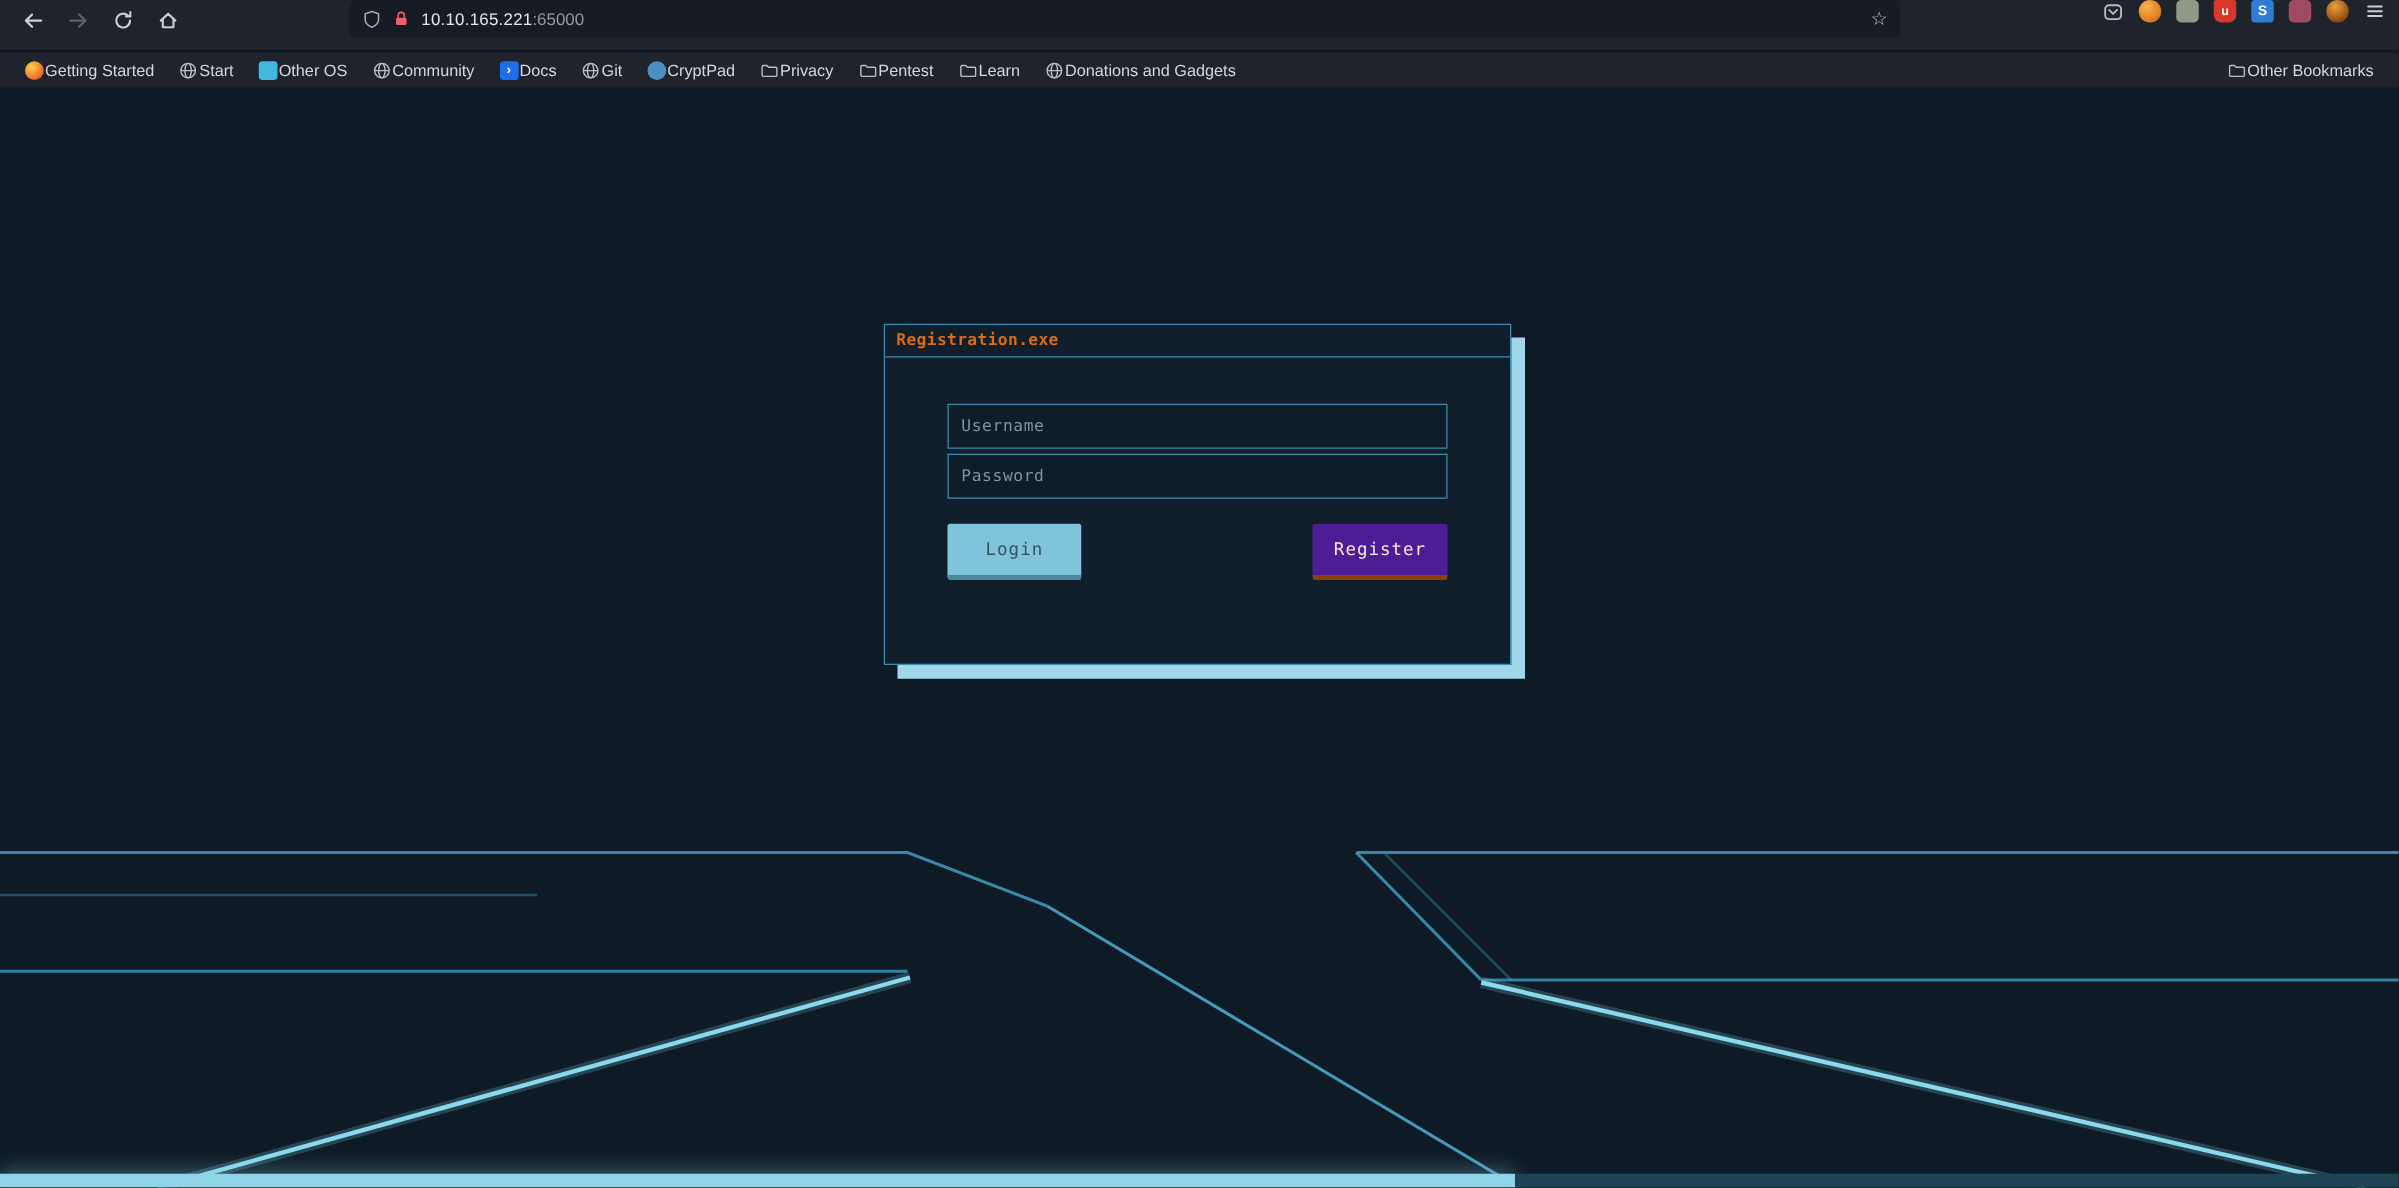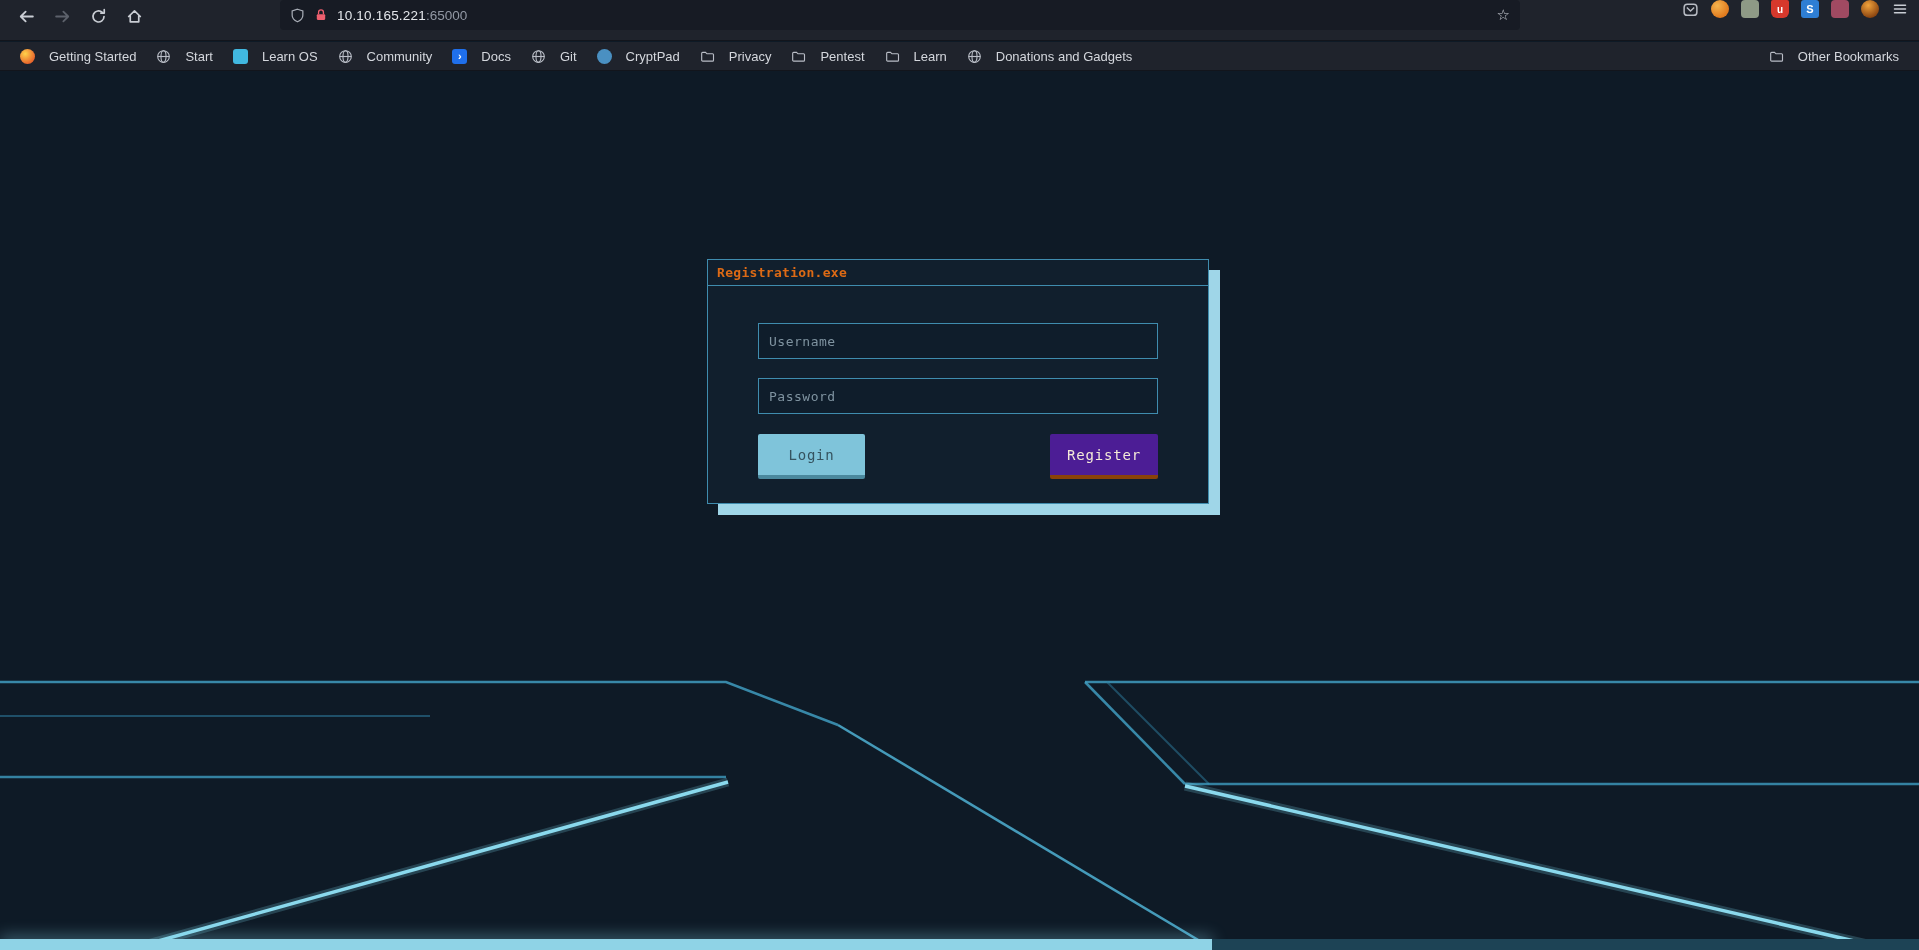--- a/index.html
+++ b/index.html
@@ -27,45 +27,45 @@
   .ext.ublock{border-radius:2px 2px 6px 6px;background:#d6382c;font-size:10px}
   .ext.bluebox{border-radius:3px;background:#2e7ed4}
   .ext.maroon{border-radius:4px;background:#a04a62}
   .ext.fox{border-radius:50%;background:radial-gradient(circle at 40% 30%,#f0a23c,#8a4410 75%)}
   .ext.menu{color:#c9cdd4}
 
   
   .bmbar{position:absolute;top:42px;left:0;width:1919px;height:29px;background:#1f232c;
     border-bottom:1px solid #12151c;display:flex;align-items:center;padding:0 12px;gap:4px;
     font-size:13px;color:#d4d7dd;z-index:30}
-  .bm{display:flex;align-items:center;gap:14px;padding:3px 8px;border-radius:3px;cursor:pointer;white-space:nowrap}
+  .bm{display:flex;align-items:center;gap:1px;padding:3px 8px;border-radius:3px;cursor:pointer;white-space:nowrap}
   .bm svg{width:15px;height:15px;color:#b9bdc6}
   .bm-ico{width:15px;height:15px;display:inline-flex;align-items:center;justify-content:center;flex:0 0 15px}
   .bm-ico.firefox{border-radius:50%;background:radial-gradient(circle at 35% 32%,#ffd24a,#e8652c 72%)}
   .bm-ico.parrot{border-radius:3px;background:#41b8e0}
   .bm-ico.docs{border-radius:3px;background:#1f6feb;color:#fff;font-size:11px;font-weight:bold;line-height:1}
   .bm-ico.cryptpad{border-radius:50%;background:#4a90c2}
   .bm-spacer{flex:1}
 
   
   .viewport{position:absolute;top:72px;left:0;width:1919px;height:878px;background:#0e1a26;overflow:hidden}
   .tron{position:absolute;left:0;top:0}
   .bottom-bright{position:absolute;left:0;bottom:0;width:1212px;height:11px;background:#8fd3e6;
     box-shadow:0 -2px 16px rgba(140,214,236,.45)}
   .bottom-dim{position:absolute;left:1212px;right:0;bottom:0;height:11px;background:#1d4355}
 
   
-  .card{position:absolute;left:707px;top:187px;width:502px;height:245px;background:#111f2d;
+  .card{position:absolute;left:707px;top:187px;width:502px;height:273px;background:#111f2d;
     border:1px solid #3f8cae;box-shadow:11px 11px 0 #9fd6e8}
   .card-title{height:26px;display:flex;align-items:center;padding:0 9px;border-bottom:1px solid #3f8cae}
   .card-title span{font-family:"DejaVu Sans Mono",monospace;font-size:13px;font-weight:bold;color:#dd6a15;letter-spacing:.3px}
   .card-body{padding:37px 50px 0}
   .fld{display:block;width:100%;height:33px;background:#0f1d2b;border:1px solid #3f8cae;outline:none;
     color:#cfd8df;font-family:"DejaVu Sans Mono",monospace;font-size:13px;padding:17px 10px;letter-spacing:.5px}
-  .fld+.fld{margin-top:19px}
+  .fld+.fld{margin-top:4px}
   .fld::placeholder{color:#7f93a0;opacity:1}
   .btn-row{margin-top:20px;display:flex;justify-content:space-between}
   .btn{height:45px;border:none;border-radius:2px;font-family:"DejaVu Sans Mono",monospace;
     font-size:14px;font-weight:normal;letter-spacing:.8px;cursor:pointer}
   .btn.login{width:107px;background:#7fc4da;color:#35535f;border-bottom:4px solid #4b899e}
   .btn.register{width:108px;background:#4c1d95;color:#f5ead8;border-bottom:4px solid #8a4208}
 </style>
 </head>
 <body>
 
@@ -138,21 +138,21 @@
   <div class="bm">
     <svg viewBox="0 0 16 16">
         <circle cx="8" cy="8" r="6.2" fill="none" stroke="currentColor" stroke-width="1.2"></circle>
         <ellipse cx="8" cy="8" rx="2.7" ry="6.2" fill="none" stroke="currentColor" stroke-width="1.2"></ellipse>
         <path d="M1.8 8h12.4" stroke="currentColor" stroke-width="1.2"></path>
       </svg>
     <span>Start</span>
   </div>
   <div class="bm">
     <span class="bm-ico parrot"></span>
-    <span>Learn OS</span>
+    <span>Other OS</span>
   </div>
   <div class="bm">
     <svg viewBox="0 0 16 16">
         <circle cx="8" cy="8" r="6.2" fill="none" stroke="currentColor" stroke-width="1.2"></circle>
         <ellipse cx="8" cy="8" rx="2.7" ry="6.2" fill="none" stroke="currentColor" stroke-width="1.2"></ellipse>
         <path d="M1.8 8h12.4" stroke="currentColor" stroke-width="1.2"></path>
       </svg>
     <span>Community</span>
   </div>
   <div class="bm">

